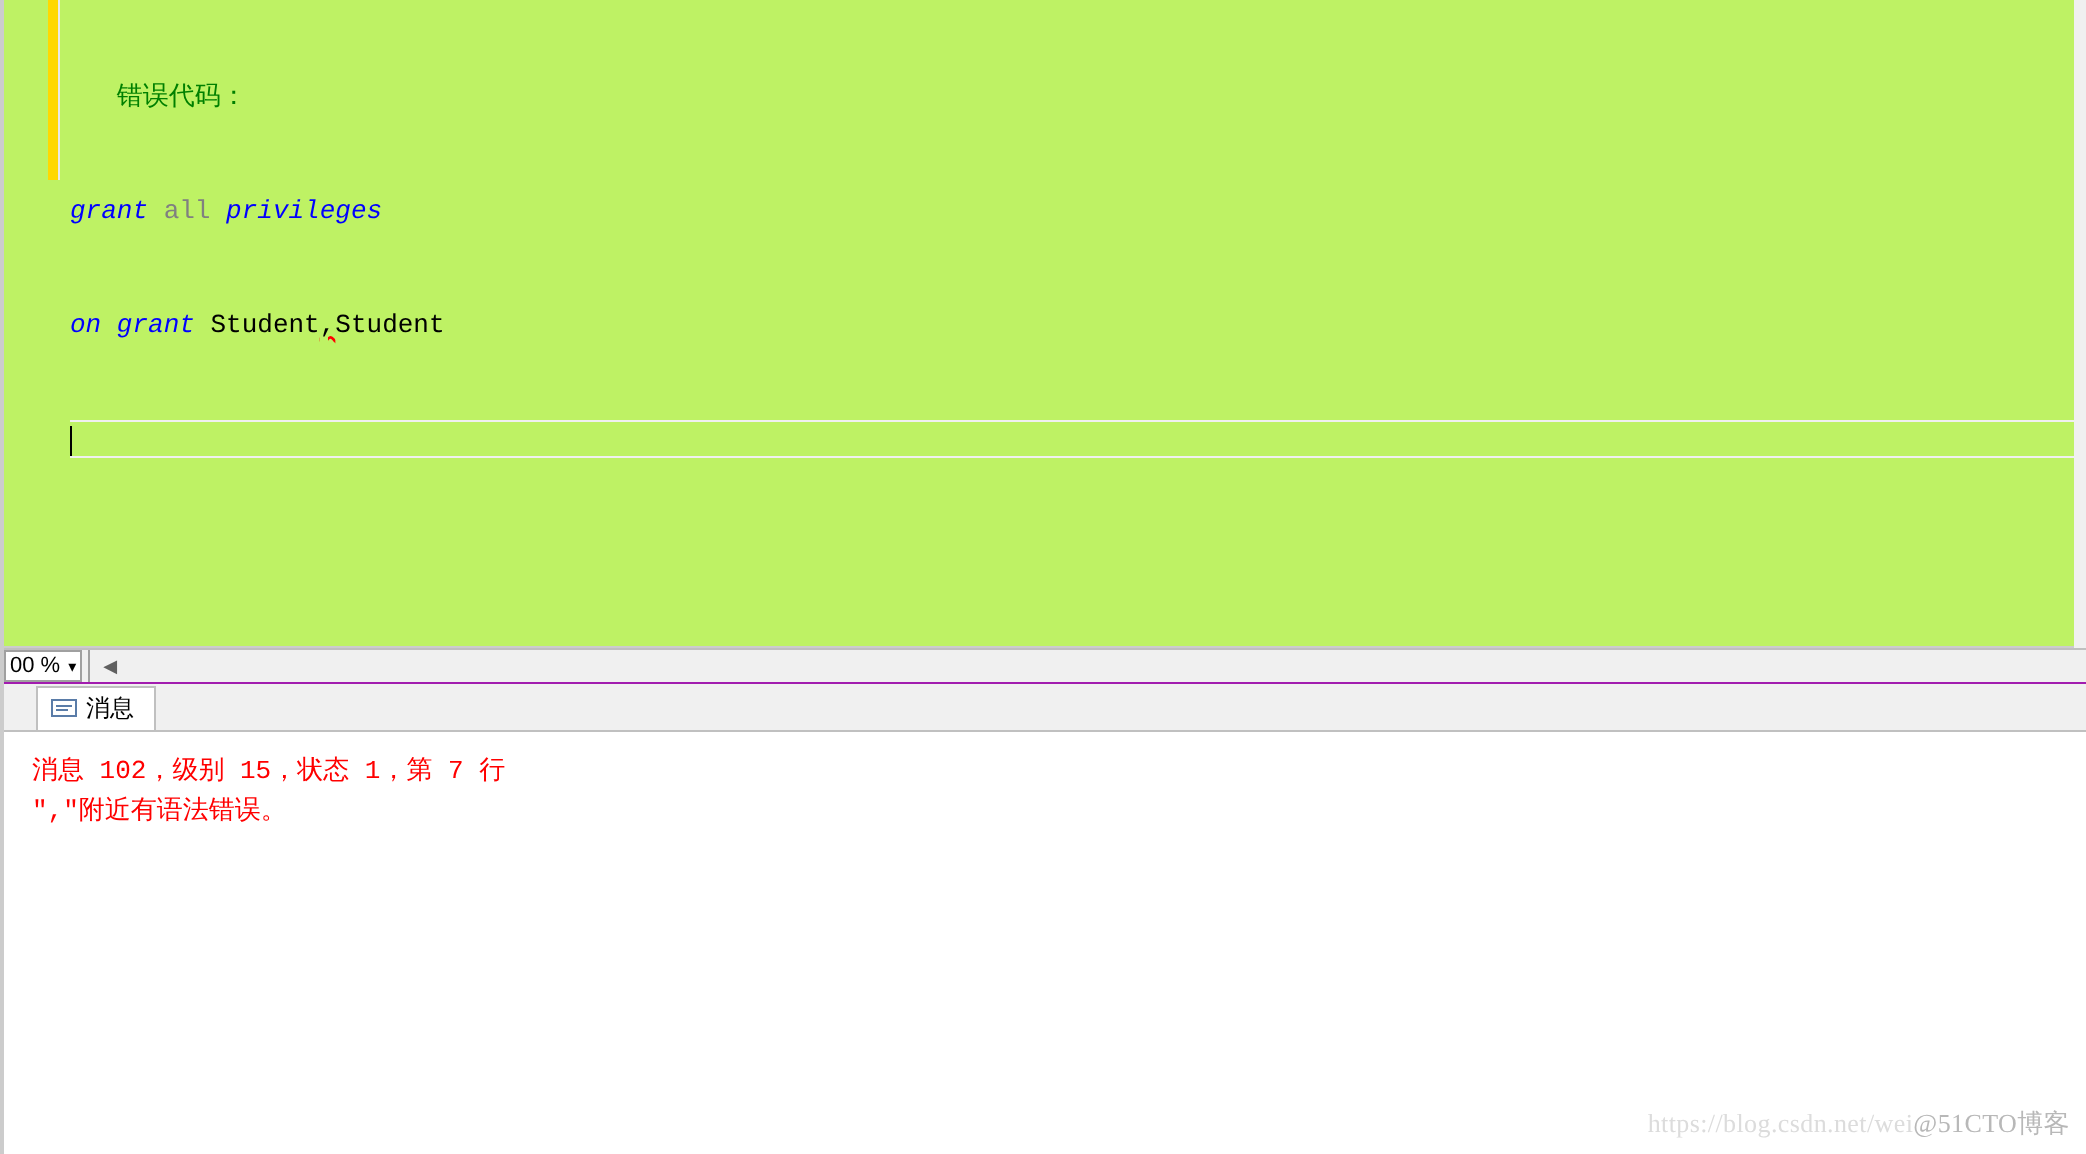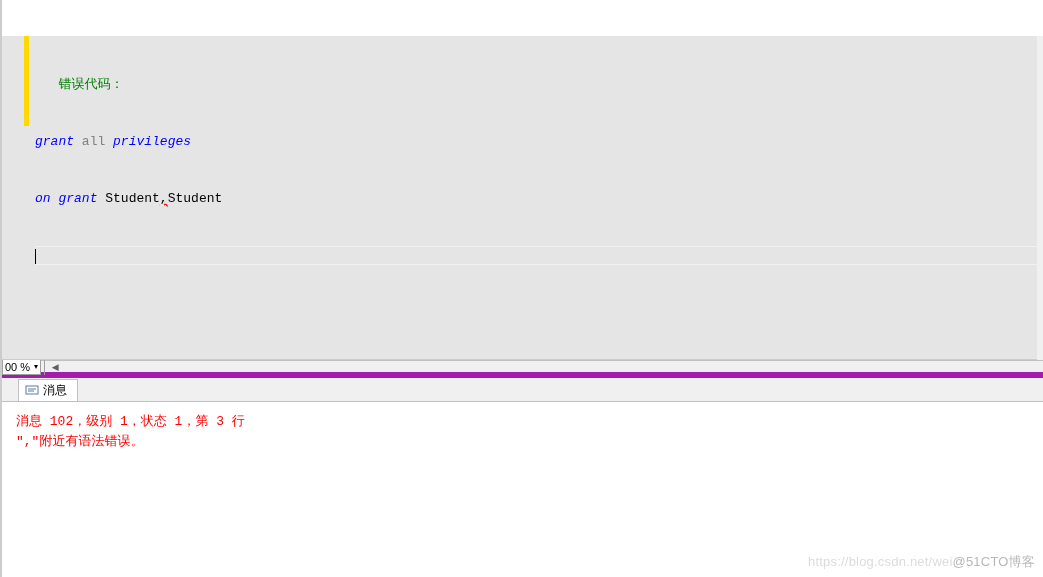--- a/index.html
+++ b/index.html
@@ -10,23 +10,22 @@
       width: 1043px;
       height: 577px;
       overflow: hidden;
       position: relative;
       border-left: 2px solid #ccc;
     }
     .editor-area {
       position: relative;
       height: 324px;
       display: flex;
-      background: #e5e5e5;
+      background: #bef264;
       border-bottom: 1px solid #ccc;
-      margin-top: 36px;
     }
     .yellow-gutter {
       width: 6px;
       background: #ffd800;
       border-right: 1px solid #e8e8e8;
       margin-left: 22px;
       height: 90px;
     }
     .code-content {
       padding: 1px 5px;
@@ -56,21 +55,21 @@
       width: 1px;
       height: 15px;
       background: #000;
       vertical-align: middle;
     }
     .zoom-bar {
       height: 18px;
       display: flex;
       align-items: center;
       border-top: 1px solid #c0c0c0;
-      border-bottom: 6px solid #a21caf;
+      border-bottom: 1px solid #a21caf;
       background: #f0f0f0;
       font-family: 'Segoe UI', sans-serif;
       font-size: 12px;
     }
     .zoom-select {
       border: 1px solid #a0a0a0;
       background: #fff;
       padding: 0 2px;
       height: 16px;
       display: flex;
@@ -129,21 +128,21 @@
       font-family: Consolas, 'Courier New', monospace;
       font-size: 13px;
       line-height: 20px;
       background: #fff;
     }
     .error-text { color: #ff0000; }
     .watermark {
       position: absolute;
       bottom: 6px;
       right: 8px;
-      font-family: Liberation Sans, sans-serif;
+      font-family: Liberation Serif, serif;
       font-size: 13px;
       color: #b8b8b8;
       letter-spacing: 0.2px;
     }
     .watermark .faded { color: #dcdcdc; }
     .right-border {
       position: absolute;
       right: 0;
       top: 0;
       width: 6px;
@@ -181,19 +180,19 @@
         <rect x="1" y="2" width="12" height="8" fill="none" stroke="#5a7ca8" stroke-width="1"></rect>
         <line x1="3" y1="5" x2="11" y2="5" stroke="#5a7ca8" stroke-width="1"></line>
         <line x1="3" y1="7" x2="9" y2="7" stroke="#5a7ca8" stroke-width="1"></line>
       </svg>
     </span>
     <span>消息</span>
   </div>
 </div>
 
 <div class="messages-pane">
-  <div class="error-text">消息 102，级别 1，状态 1，第 3 行</div>
+  <div class="error-text">消息 102，级别 15，状态 1，第 7 行</div>
   <div class="error-text">","附近有语法错误。</div>
 </div>
 
 <div class="watermark">
   <span class="faded">https://blog.csdn.net/wei</span><span>@51CTO博客</span>
 </div>
 
 </body></html>

